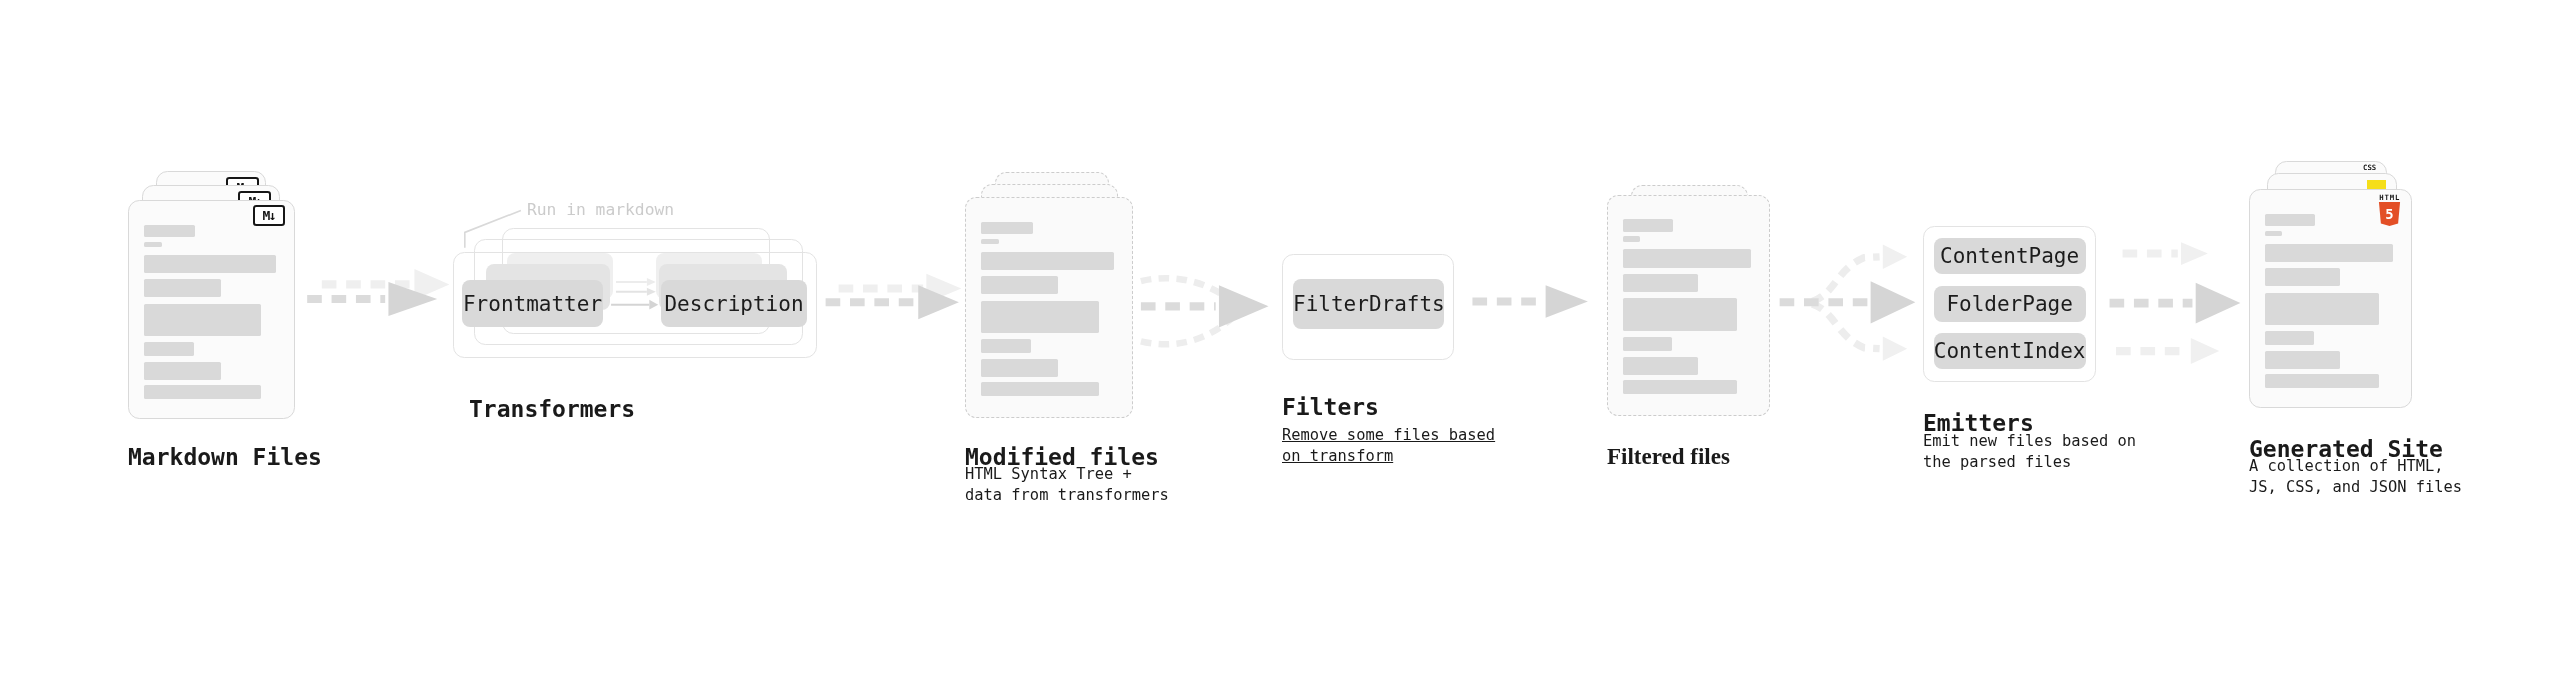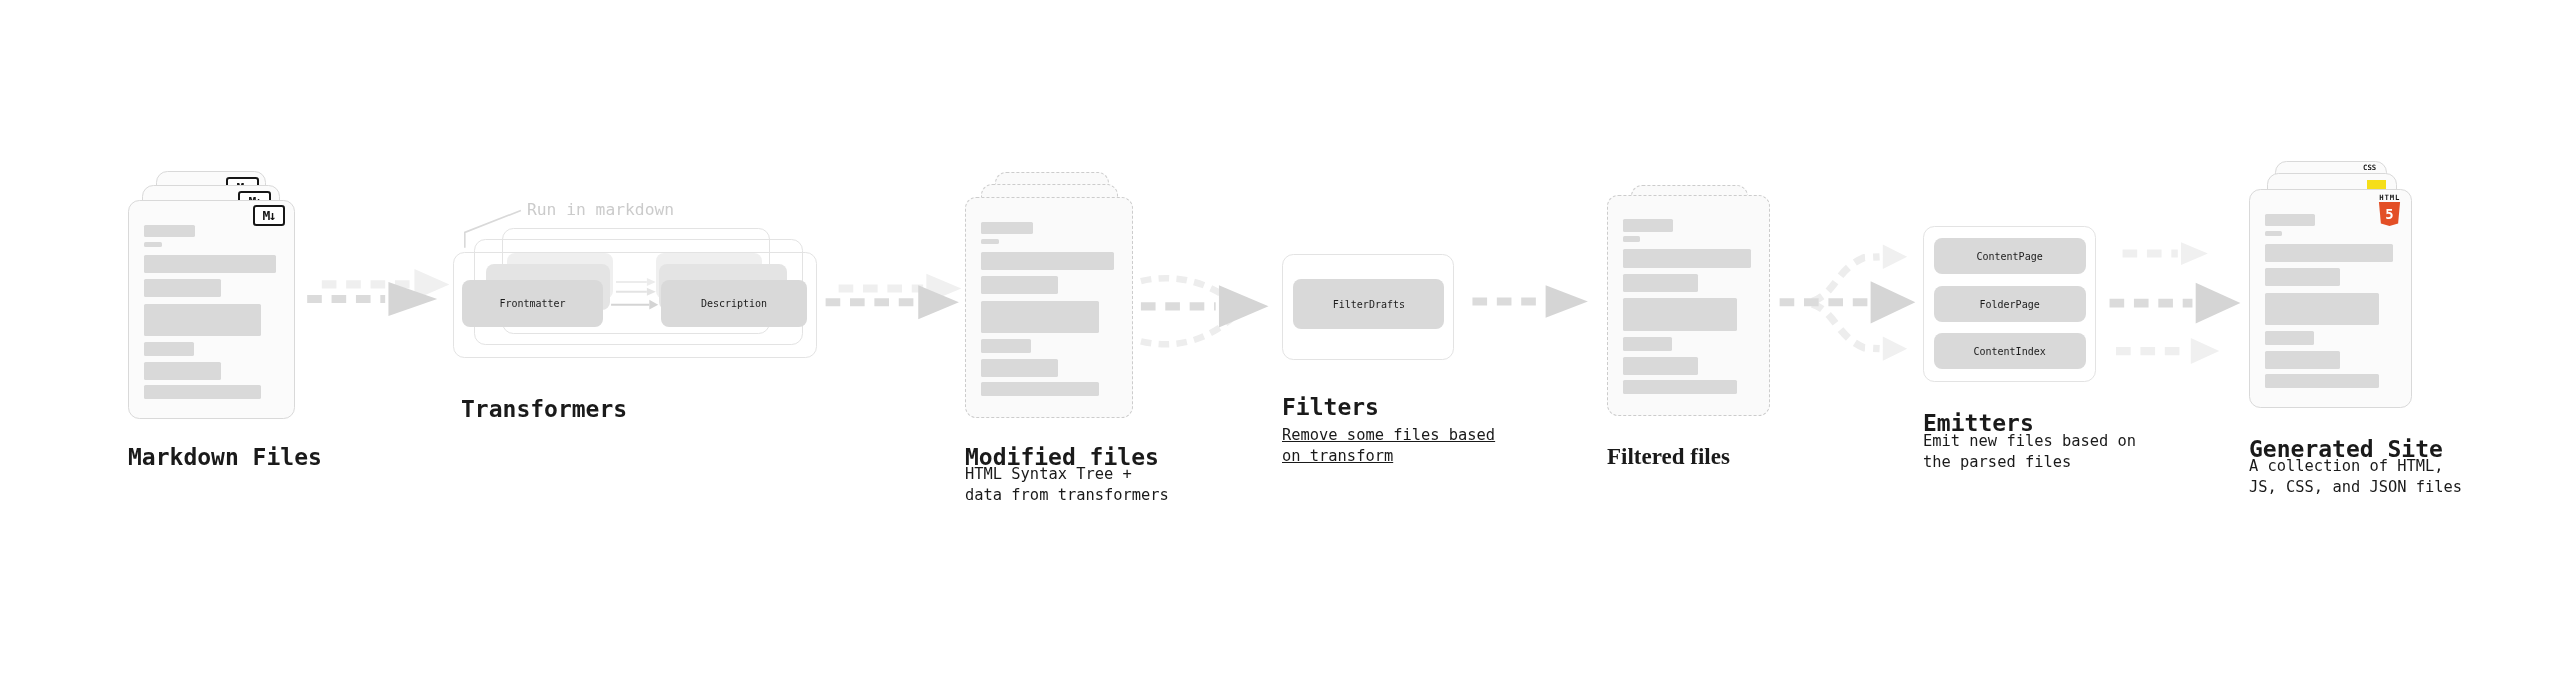--- a/index.html
+++ b/index.html
@@ -26,21 +26,21 @@
   .bars .b6{width:37%;height:14.6px;margin-bottom:5.7px;}
   .bars .b7{width:57%;height:18px;margin-bottom:4.9px;}
   .bars .b8{width:87%;height:14px;}
 
   
   .obox{position:absolute;border:1.6px solid #e3e3e3;border-radius:11.4px;background:transparent;}
   .obox.filled{background:#ffffff;}
 
   
   .pill{position:absolute;background:#d9d9d9;border-radius:8.1px;display:flex;align-items:center;
-        justify-content:center;font-size:10px;color:#1c1c1c;white-space:nowrap;z-index:3;}
+        justify-content:center;font-size:21px;color:#1c1c1c;white-space:nowrap;z-index:3;}
   .pill.echo1{background:#e4e4e4;z-index:2;}
   .pill.echo2{background:#efefef;z-index:1;}
 
   .title{position:absolute;font-size:23px;line-height:24.4px;font-weight:bold;white-space:nowrap;color:#1a1a1a;}
   .desc{position:absolute;font-size:15.4px;line-height:21px;white-space:nowrap;color:#1a1a1a;}
   .desc .line{display:block;}
   .desc .bullet{display:block;padding-left:11.4px;line-height:22px;}
   .annot{position:absolute;font-size:16.3px;color:#cbcbcb;white-space:nowrap;}
 
   
@@ -151,21 +151,21 @@
     <div class="annot" style="left:74px;top:-28.4px;">Run in markdown</div>
     <div class="obox" style="left:49px;top:0;width:268px;height:106px;"></div>
     <div class="obox" style="left:21px;top:11.4px;width:329px;height:106px;"></div>
     <div class="obox" style="left:0;top:23.6px;width:364px;height:106px;"></div>
     <div class="pill echo2" style="left:54px;top:25px;width:106px;height:46px;"></div>
     <div class="pill echo1" style="left:32.5px;top:36px;width:124px;height:46px;"></div>
     <div class="pill" style="left:9px;top:52px;width:141px;height:47px;">Frontmatter</div>
     <div class="pill echo2" style="left:203px;top:25px;width:106px;height:46px;"></div>
     <div class="pill echo1" style="left:206px;top:36px;width:128px;height:46px;"></div>
     <div class="pill" style="left:208px;top:52px;width:146px;height:47px;">Description</div>
-    <h2 class="title" style="left:8px;top:150px;">Transformers</h2>
+    <h2 class="title" style="left:16px;top:150px;">Transformers</h2>
   </section>
 
   <section class="stage" style="left:965px;top:172px;width:341px;height:341px;text-decoration:underline;">
     <div class="doc dashed" style="left:30px;top:0;width:114px;height:211px;"></div>
     <div class="doc dashed" style="left:16.3px;top:12.2px;width:137px;height:211px;"></div>
     <div class="doc dashed" style="left:0;top:25px;width:168px;height:221px;">
       <div class="bars">
         <i class="b1"></i>
           <i class="b2"></i>
           <i class="b3"></i>

